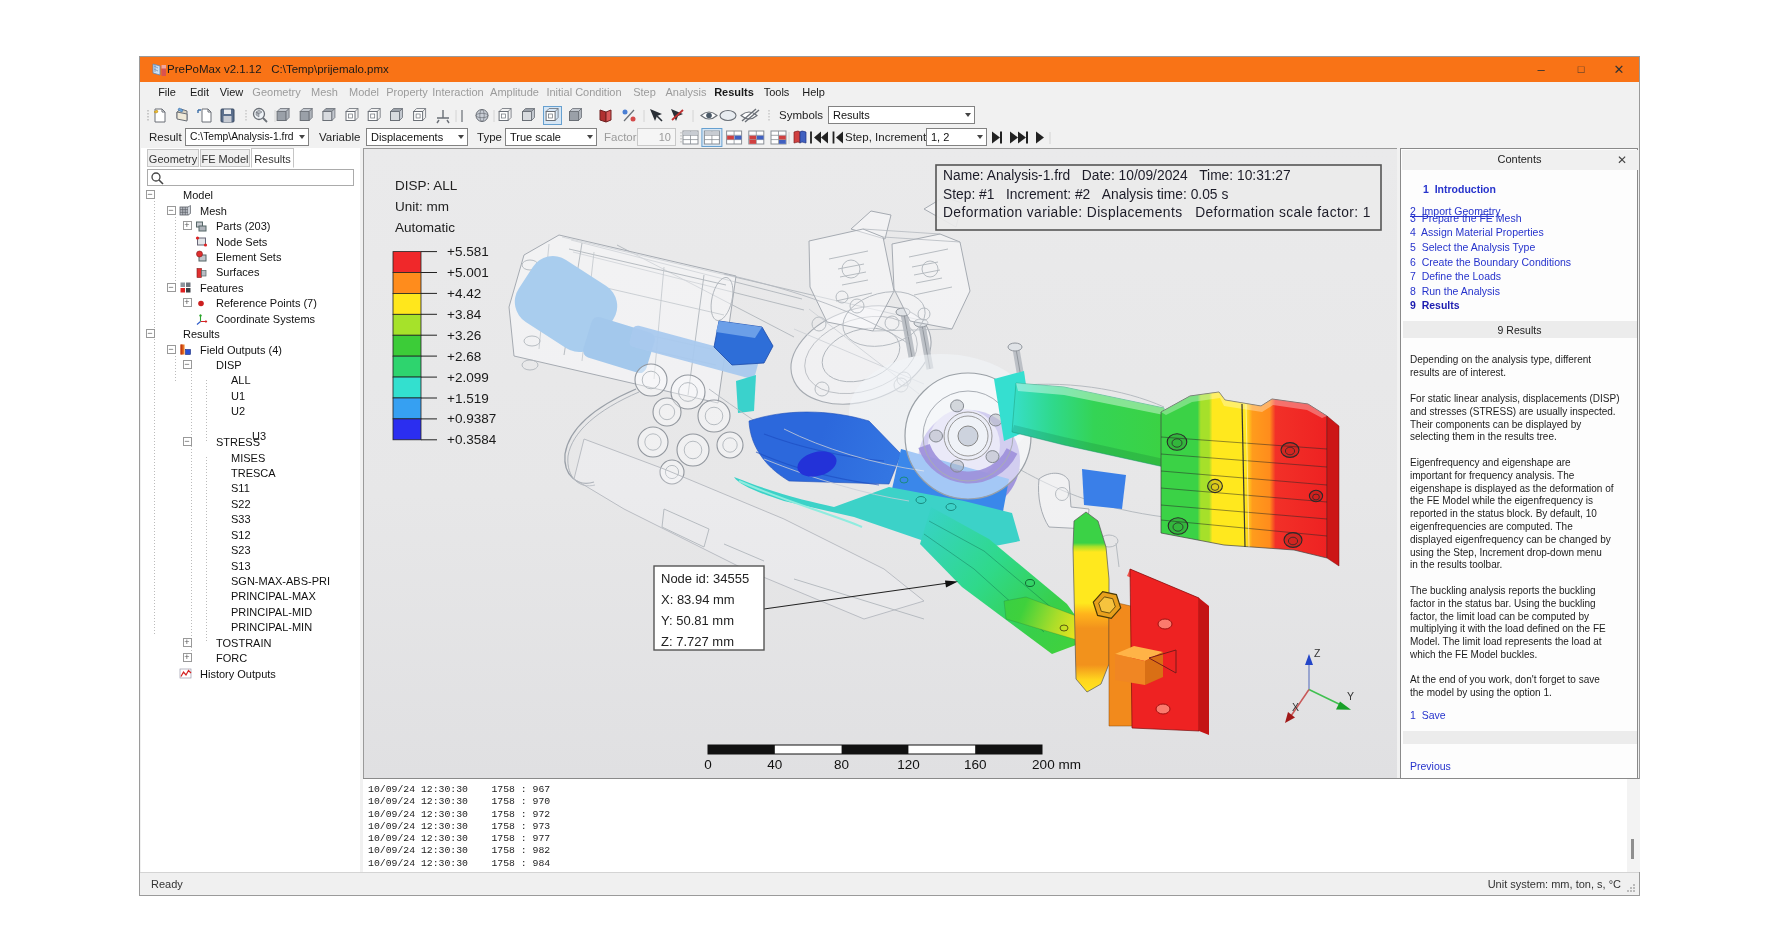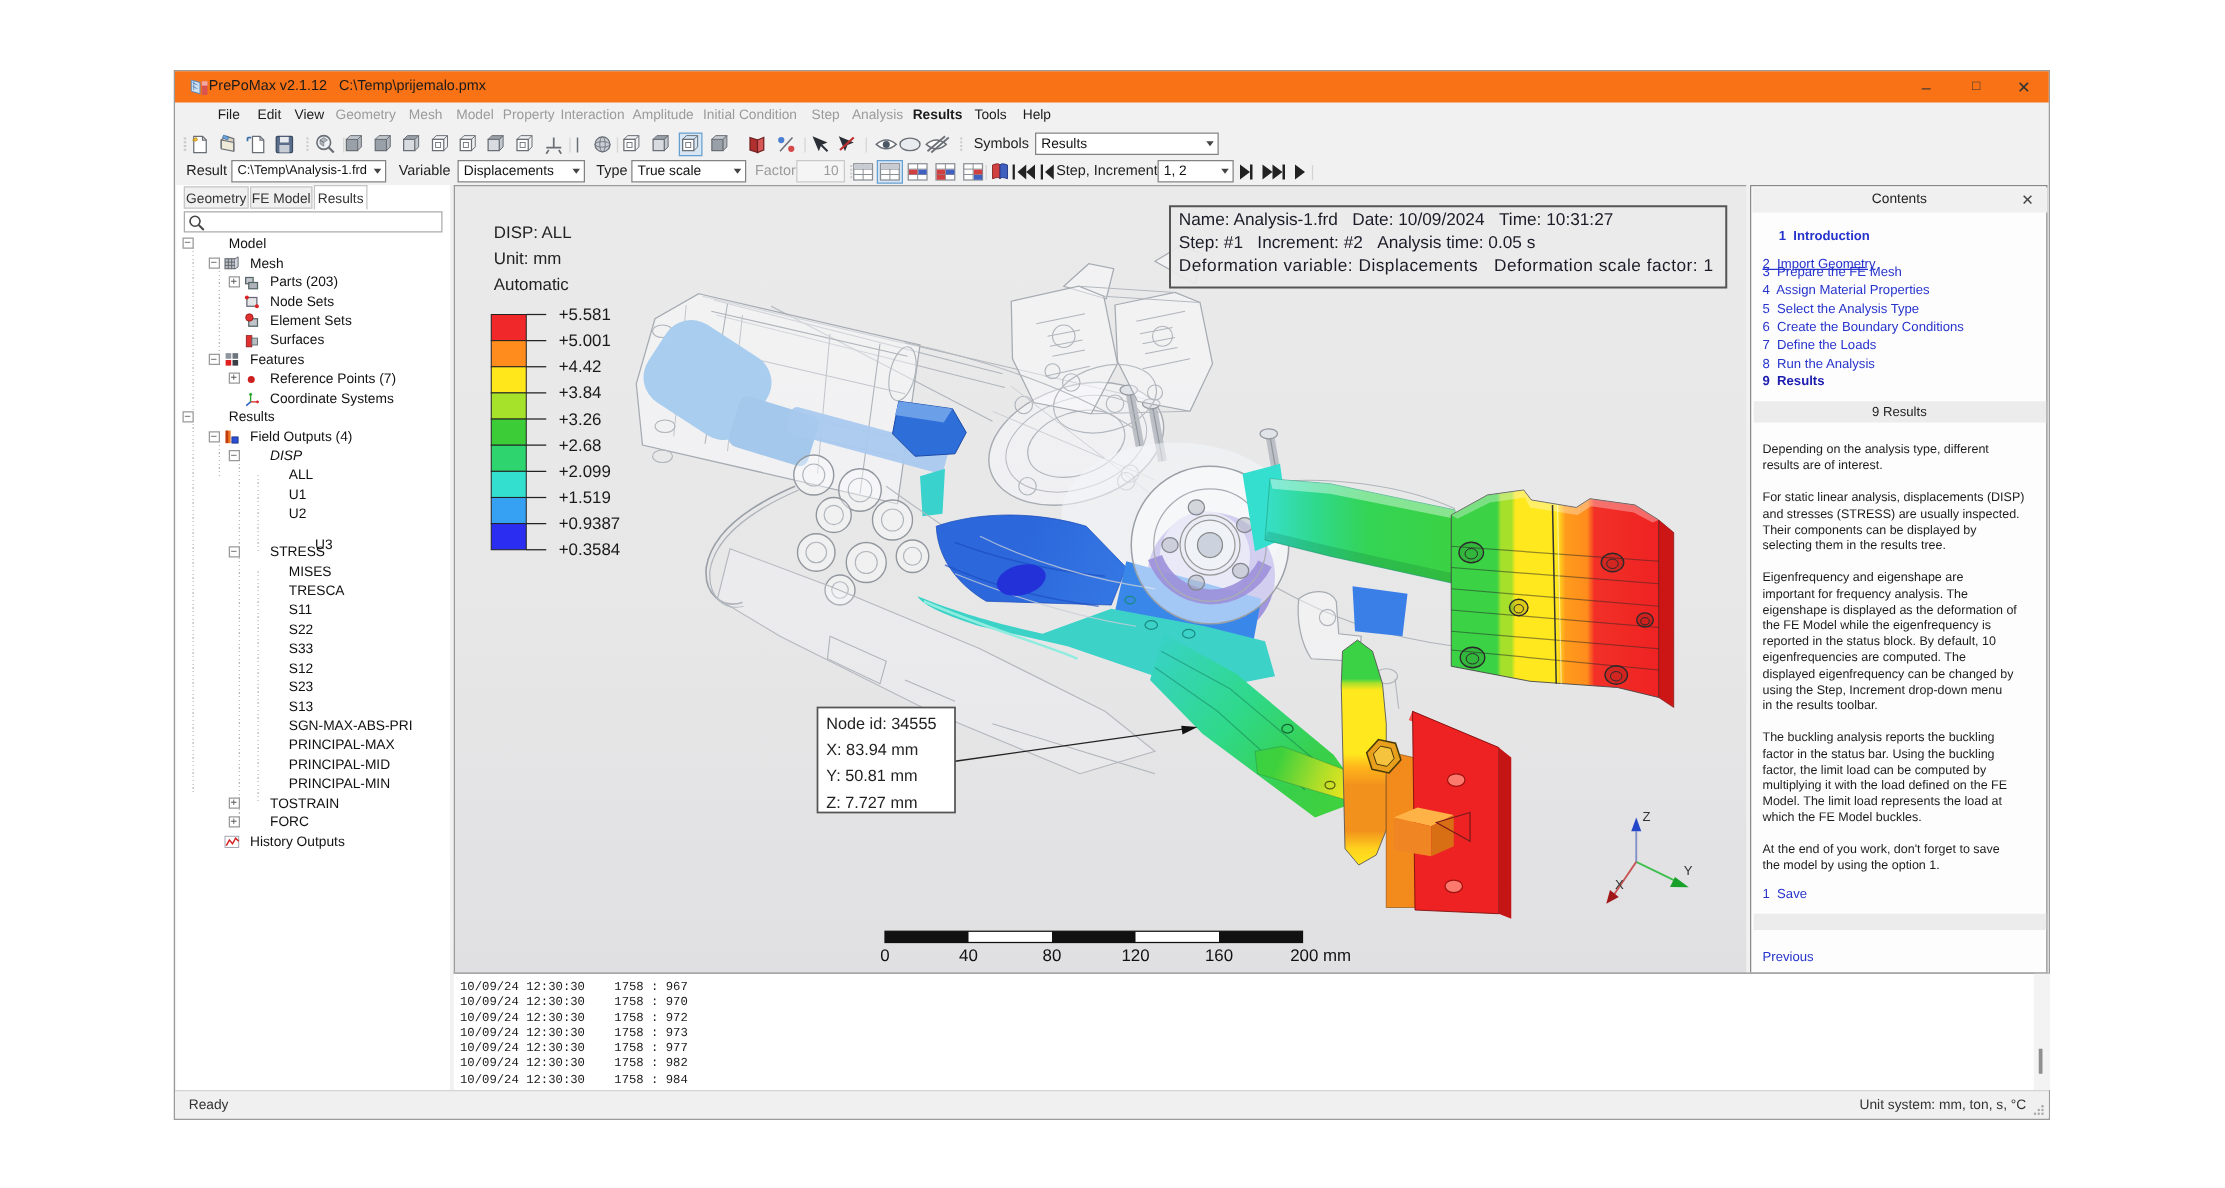--- a/index.html
+++ b/index.html
@@ -4,21 +4,21 @@
 <style>
   html,body{margin:0;padding:0;background:#fff;width:1780px;height:950px;overflow:hidden;}
   *{box-sizing:border-box;font-family:"Liberation Sans",sans-serif;}
   #win{position:absolute;left:139px;top:56px;width:1501px;height:840px;background:#f1f1f1;border:1px solid #9a9a9a;}
   .abs{position:absolute;}
   
   #titlebar{position:absolute;left:0;top:0;width:100%;height:25px;background:#f97316;}
   #title-text{position:absolute;left:27px;top:6px;font-size:11.5px;color:#1a1a1a;white-space:pre;}
   .winbtn{position:absolute;top:0px;width:34px;height:25px;color:#333;text-align:center;line-height:25px;font-size:13px;}
   
-  #menubar{position:absolute;left:16px;top:25px;width:100%;height:22px;}
+  #menubar{position:absolute;left:0;top:25px;width:100%;height:22px;}
   .mi{position:absolute;top:4px;font-size:11px;color:#1a1a1a;}
   .mi.gray{color:#9b9b9b;}
   
   #tb1{position:absolute;left:0;top:47px;width:100%;height:22px;}
   #tb2{position:absolute;left:0;top:69px;width:100%;height:23px;}
   .tlabel{position:absolute;top:4.5px;font-size:11.5px;color:#222;}
   .tlabel.gray{color:#9b9b9b;}
   .combo{position:absolute;top:1.5px;height:18px;background:#fff;border:1px solid #828282;font-size:11px;color:#111;padding:2px 4px 0 4px;white-space:nowrap;overflow:hidden;}
   .combo .arr{position:absolute;right:3px;top:6px;width:0;height:0;border-left:3.5px solid transparent;border-right:3.5px solid transparent;border-top:4px solid #444;}
   
@@ -311,21 +311,21 @@
           <div class="exp" style="left:25.5px;top:2.5px;">−</div>
           <span class="abs" style="left:37.5px;top:1px;"><svg width="13" height="13" viewBox="0 0 13 13">
               <rect x="1.5" y="1.5" width="4" height="10" fill="#e8731e"></rect>
               <rect x="1.5" y="1.5" width="2" height="10" fill="#c23a14"></rect>
               <rect x="6.5" y="6.5" width="5" height="5" fill="#2a4fd4" stroke="#15297a" stroke-width="0.6"></rect>
             </svg></span>
           <span class="abs" style="left:59px;top:1.5px;">Field Outputs (4)</span>
         </div>
 <div class="trow" style="left:0px;top:170.4px;width:219px;">
           <div class="exp" style="left:41.5px;top:2.5px;">−</div>
-          <span class="abs" style="left:75px;top:1.5px;font-style:italic;">DISP</span>
+          <span class="abs" style="left:75px;top:1.5px;">DISP</span>
         </div>
 <div class="trow" style="left:0px;top:185.9px;width:219px;">
           <span class="abs" style="left:90px;top:1.5px;">ALL</span>
         </div>
 <div class="trow" style="left:0px;top:201.3px;width:244px;">
           <span class="abs" style="left:90px;top:1.5px;">U1</span>
         </div>
 <div class="trow" style="left:0px;top:216.7px;width:219px;">
           <span class="abs" style="left:90px;top:1.5px;">U2</span>
         </div>

